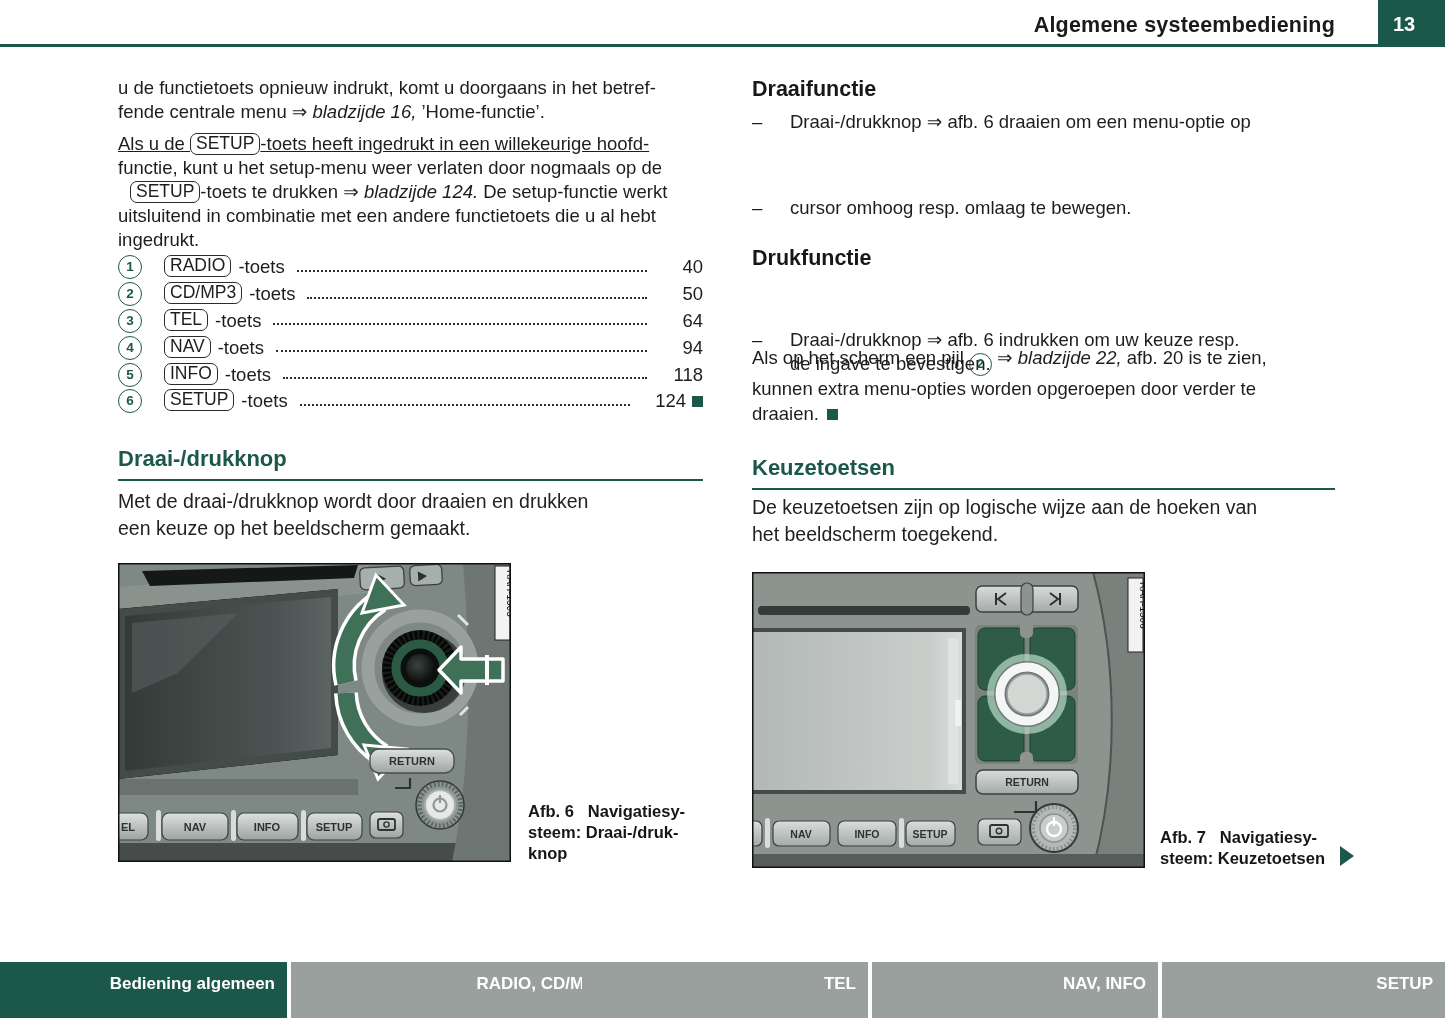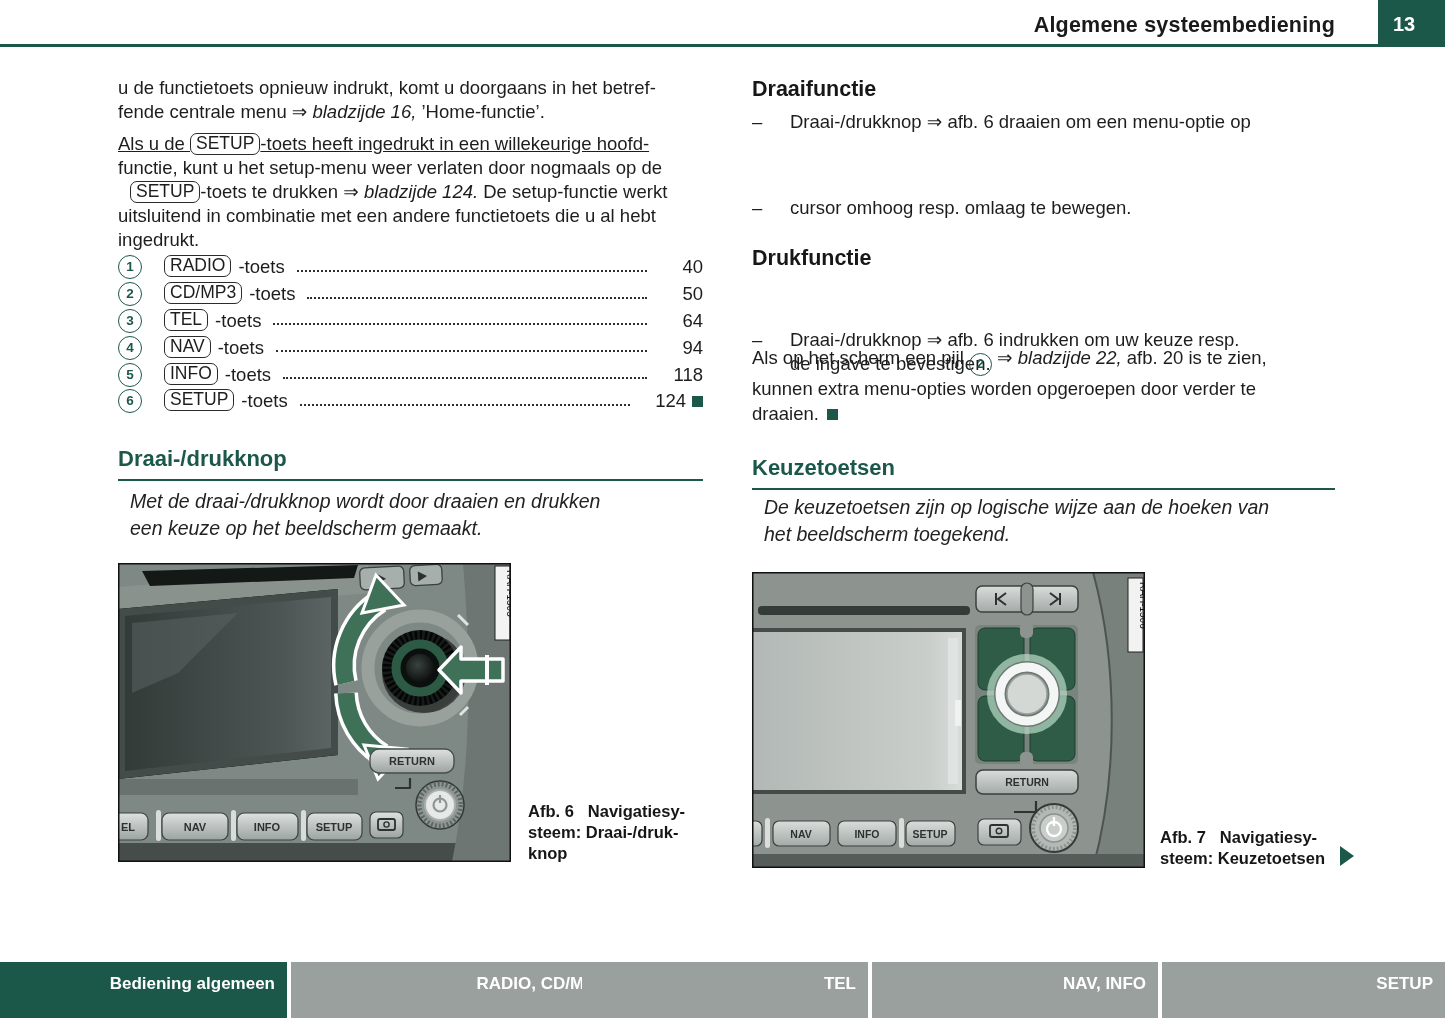--- a/index.html
+++ b/index.html
@@ -25,21 +25,21 @@
   .toc-key{margin-left:22px;}
   .toc-suffix{margin-left:7px;}
   .leader{flex:1;border-bottom:2.3px dotted #2e2e2e;align-self:flex-end;margin:0 10px 9px 12px;}
   .toc-page{width:46px;text-align:right;flex:0 0 auto;}
   .end-square{display:inline-block;width:11px;height:11px;background:#1b584a;margin-left:6px;flex:0 0 auto;}
   .end-square-inline{display:inline-block;width:11px;height:11px;background:#1b584a;margin-left:8px;}
   
   .sec-head{color:#1b584a;font-weight:bold;font-size:22px;line-height:24px;}
   .sec-rule{height:2px;background:#1b584a;margin-top:8px;}
   .black-head{font-weight:bold;font-size:21.5px;color:#171717;line-height:24px;}
-  .lead{font-style:italic;font-size:19.5px;line-height:27px;color:#222;margin-left:12px;}
+  .lead{font-size:19.5px;line-height:27px;color:#222;}
   
   .dash-item{position:relative;padding-left:38px;font-size:18.5px;line-height:24px;}
   .dash{position:absolute;left:0;top:0;}
   .circ-sm{display:inline-flex;align-items:center;justify-content:center;width:21px;height:21px;
            border:1.6px solid #1b584a;border-radius:50%;color:#1b584a;font-weight:bold;
            font-size:12.5px;vertical-align:-4px;}
   
   .fig-frame{position:absolute;}
   .caption{font-weight:bold;font-size:16.5px;line-height:21px;color:#161616;white-space:nowrap;}
   .cap-fig{margin-right:14px;}

